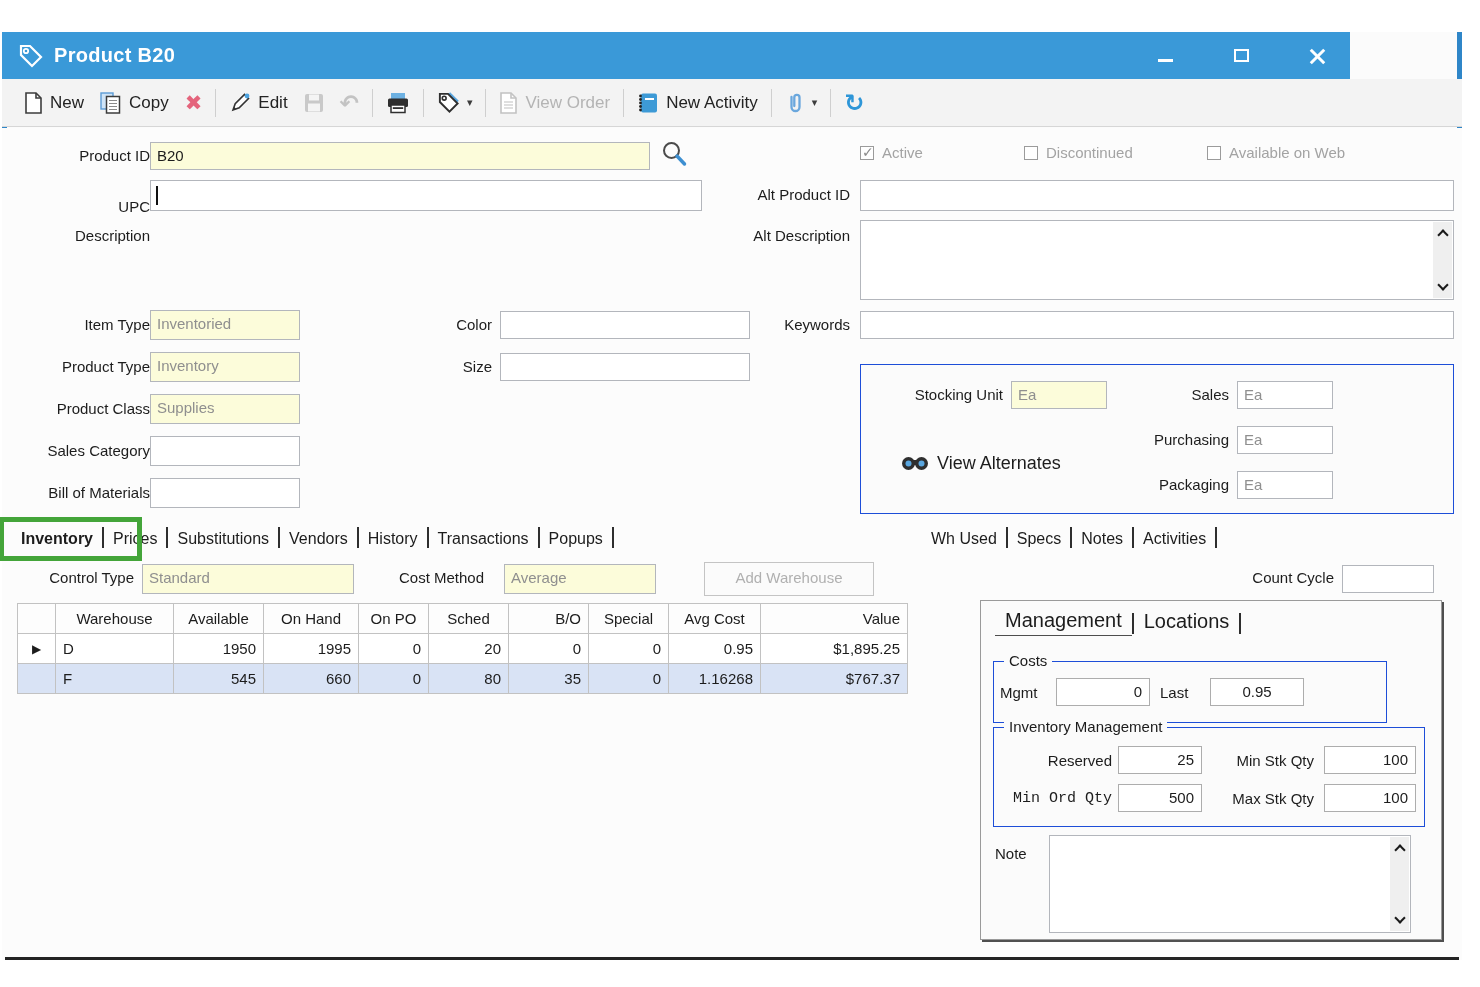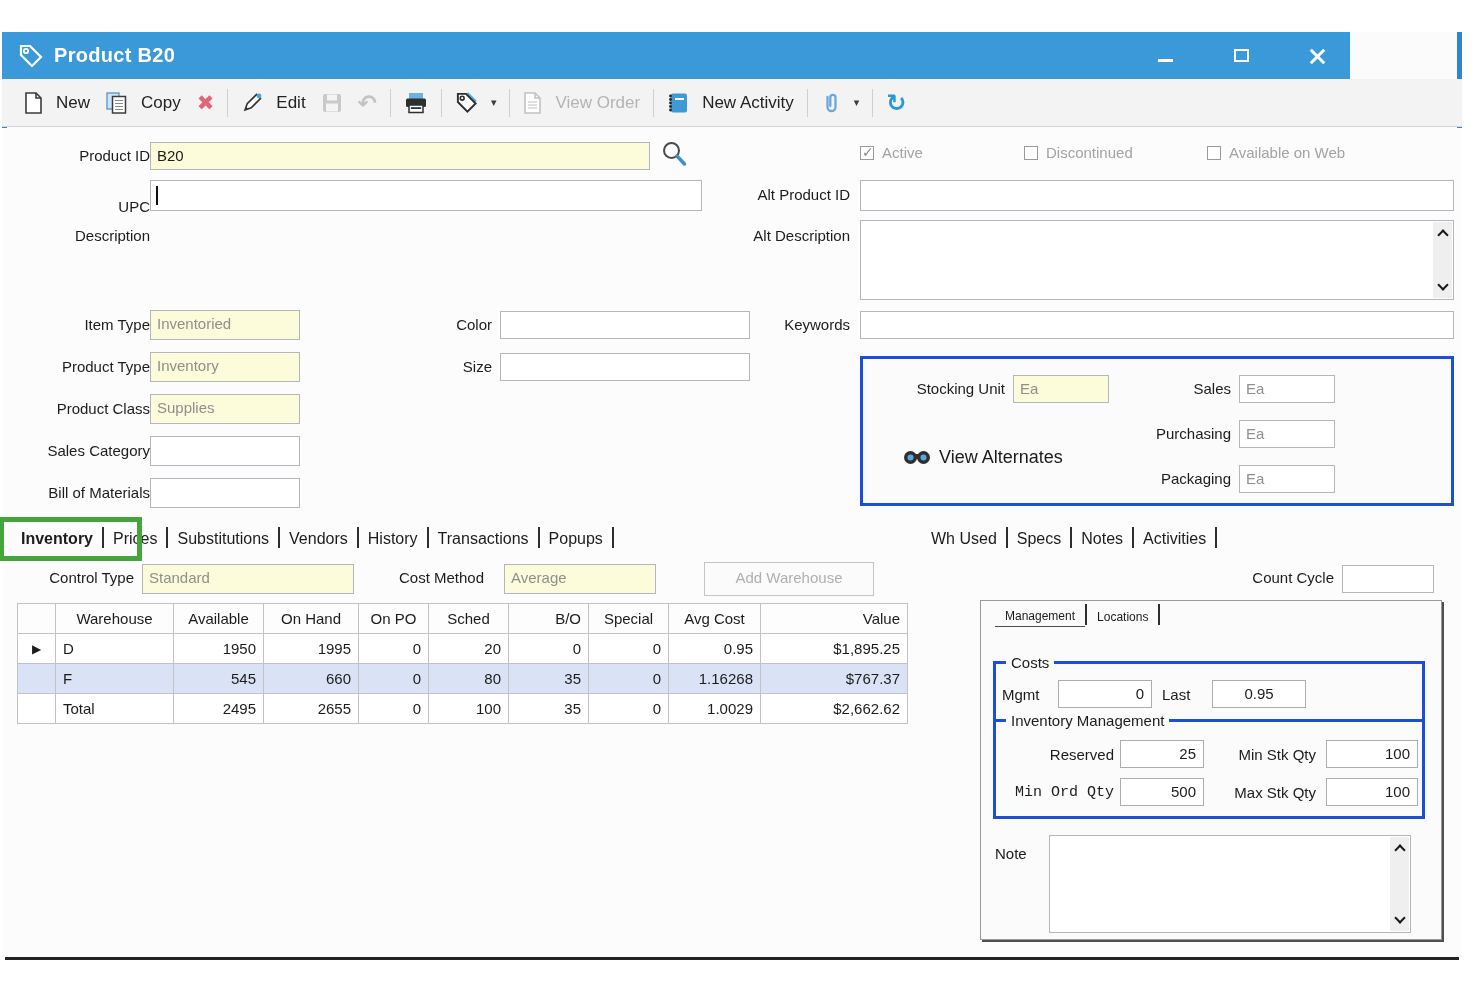--- a/index.html
+++ b/index.html
@@ -17,21 +17,21 @@
   .wc { width:30px; height:30px; display:flex; align-items:center; justify-content:center; cursor:pointer; }
   .wc-min { width:15px; height:3px; background:#fff; margin-top:10px; }
   .wc-max { width:15px; height:13px; border:2px solid #fff; }
   .wc-close { position:relative; width:16px; height:16px; }
   .wc-close i { position:absolute; left:7px; top:-1px; width:3px; height:19px; background:#fff; }
   .wc-close i:first-child { transform:rotate(45deg); }
   .wc-close i:last-child { transform:rotate(-45deg); }
 
   .toolbar { position:absolute; left:-5px; top:47px; width:1460px; height:48px; background:#f3f3f3;
              border-bottom:1px solid #d6d6d6; display:flex; align-items:center; padding-left:14px; }
-  .tbtn { display:flex; align-items:center; gap:13px; font-size:17px; color:#232323; padding:4px 8px; cursor:pointer; white-space:nowrap; }
+  .tbtn { display:flex; align-items:center; gap:7px; font-size:17px; color:#232323; padding:4px 8px; cursor:pointer; white-space:nowrap; }
   .tbtn.disabled { color:#b4b4b4; cursor:default; }
   .tsep2 { width:1px; height:28px; background:#cfcfcf; margin:0 5px; }
   .glyph-x { color:#e4647c; font-size:21px; font-weight:bold; }
   .glyph-undo { color:#c3c3c3; font-size:23px; font-weight:bold; line-height:20px; }
   .glyph-refresh { color:#2e96d8; font-size:24px; font-weight:bold; line-height:22px; }
   .glyph-caret { color:#3c3c3c; font-size:11px; }
 
   .content { position:absolute; left:-5px; top:96px; width:1460px; height:832px; background:#fcfcfc; }
 
   
@@ -41,42 +41,42 @@
   .yellow { background:#fcfcda; }
   .gray-text { color:#8f8f8f; }
   .cbrow { position:absolute; display:flex; align-items:center; gap:8px; }
   .cb { width:14px; height:14px; border:1px solid #9b9b9b; background:#fff; position:relative; }
   .cb .ck { position:absolute; left:1px; top:-3px; color:#8b8b8b; font-size:14px; font-weight:bold; }
   .vscroll { position:absolute; top:1px; bottom:1px; right:1px; width:19px; background:#efefef;
              display:flex; flex-direction:column; justify-content:space-between; align-items:center; padding:6px 0; }
   .chev { width:8px; height:8px; border:solid #1a1a1a; border-width:0 2.5px 2.5px 0; display:inline-block; }
   .chev.up { transform:rotate(-135deg); margin-top:3px; }
   .chev.down { transform:rotate(45deg); margin-bottom:3px; }
-  .groupbox { position:absolute; border:3px solid #1d4ed8; background:#fbfbfb; }
+  .groupbox { position:absolute; border:1px solid #1d4ed8; background:#fbfbfb;margin-top:8px; }
   .legend { position:absolute; top:-10px; left:10px; background:#fbfbfb; padding:0 5px; font-size:15px; }
   .caret-bar { position:absolute; left:5px; top:5px; width:1.5px; height:19px; background:#111; }
 
   
   .tabsrow { position:absolute; display:flex; align-items:center; font-size:16px; }
   .tab { padding:2px 9px; cursor:pointer; white-space:nowrap; }
   .tab.active { font-weight:bold; }
   .tsep { width:2px; height:21px; background:#2e2e2e; transform:translateY(-2px); }
   .green-annot { position:absolute; border:5px solid #44a53a; z-index:6; pointer-events:none; }
 
   
   table.grid { position:absolute; border-collapse:collapse; font-size:15px; background:#fff; }
   table.grid th, table.grid td { border:1px solid #c2c2c2; height:30px; padding:0 7px; font-weight:normal; }
   table.grid th { background:#fdfdfd; }
   tr.hl td { background:#d9e3f5; }
   .num { text-align:right; }
   .selcol { width:38px; text-align:center; font-size:12px; }
 
   
   .panel { position:absolute; background:#fbfbfb; border:1px solid #9a9a9a; box-shadow:2px 2px 0 #4f4f4f; }
-  .ptabs { position:absolute; display:flex; align-items:flex-end; font-size:12px; }
+  .ptabs { position:absolute; display:flex; align-items:flex-end; font-size:20px; }
   .ptab { padding:3px 10px; cursor:pointer; }
   .ptab.active { border-bottom:1.5px solid #4e4e4e; }
   .pin { position:absolute; background:#fff; border:1px solid #adadad; font-size:15px; text-align:right; padding:4px 7px; }
   .bottom-line { position:absolute; left:3px; right:3px; bottom:0; height:3px; background:#242424; }
 </style>
 </head>
 <body>
 
 <div id="stage">
 <div class="win">
@@ -377,44 +377,32 @@
         <td>F</td>
         <td class="num">545</td>
         <td class="num">660</td>
         <td class="num">0</td>
         <td class="num">80</td>
         <td class="num">35</td>
         <td class="num">0</td>
         <td class="num">1.16268</td>
         <td class="num">$767.37</td>
       </tr>
-      <tr>
-        <td class="selcol"></td>
-        <td>Total</td>
-        <td class="num">2495</td>
-        <td class="num">2655</td>
-        <td class="num">0</td>
-        <td class="num">100</td>
-        <td class="num">35</td>
-        <td class="num">0</td>
-        <td class="num">1.0029</td>
-        <td class="num">$2,662.62</td>
-      </tr>
     </tbody>
         </table>
 
     <div class="panel" style="left:978px; top:472px; width:462px; height:340px;">
       <div class="ptabs" style="left:14px; top:5px;">
         <div class="ptab active">Management</div>
             <div class="tsep"></div>
         <div class="ptab">Locations</div>
             <div class="tsep"></div>
       </div>
 
-      <div class="groupbox" style="left:12px; top:60px; width:432px; height:62px; background:#fbfbfb;">
+      <div class="groupbox" style="left:12px; top:52px; width:394px; height:62px; background:#fbfbfb;">
         <div class="legend">Costs</div>
         <div class="lbl" style="left:6px; top:22px; width:52px; text-align:left;">Mgmt</div>
         <div class="pin" style="left:62px; top:16px; width:94px; height:28px;">0</div>
         <div class="lbl" style="left:166px; top:22px; width:44px; text-align:left;">Last</div>
         <div class="pin" style="left:216px; top:16px; width:94px; height:28px; text-align:center;">0.95</div>
       </div>
 
       <div class="groupbox" style="left:12px; top:118px; width:432px; height:100px; background:#fbfbfb;">
         <div class="legend">Inventory Management</div>
         <div class="lbl" style="left:0px; top:24px; width:118px;">Reserved</div>

